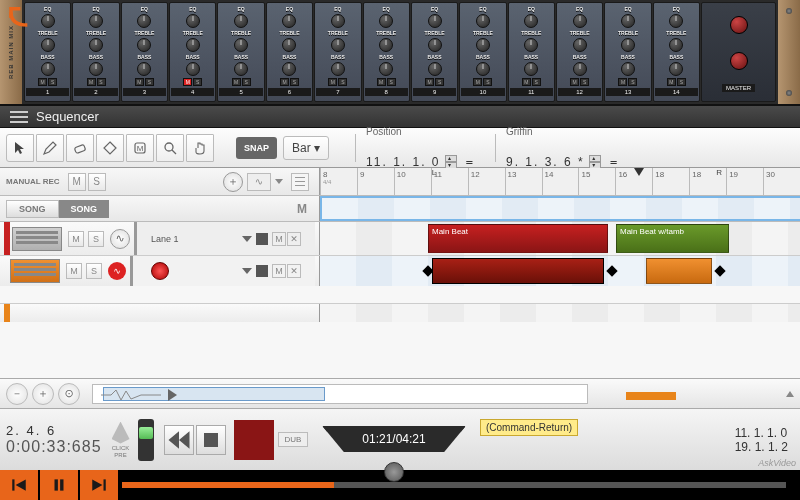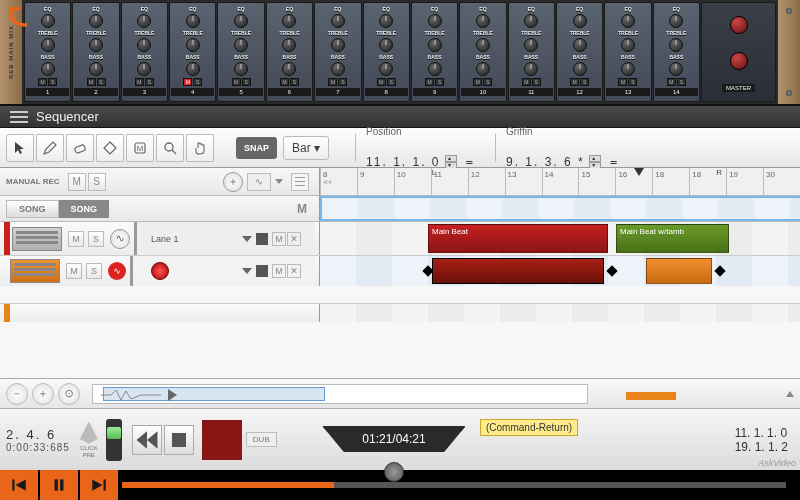--- a/index.html
+++ b/index.html
@@ -107,21 +107,21 @@
 .foot-tools{position:absolute;bottom:92px;left:0;right:0;height:30px;background:linear-gradient(#fafafa,#e5e5e5);border-top:1px solid #aaa;display:flex;align-items:center;padding:0 6px}
 .zoom-btn{width:22px;height:22px;border:1px solid #bbb;border-radius:50%;background:radial-gradient(#fff,#e0e0e0);margin-right:4px;display:flex;align-items:center;justify-content:center;font-size:11px;color:#666}
 .nav-box{flex:1;height:20px;background:#fff;border:1px solid #bbb;margin:0 8px;position:relative}
 .nav-box .region{position:absolute;top:2px;bottom:2px;background:rgba(100,150,200,.25);border:1px solid #6a9aca}
 .mini-clip{position:absolute;top:6px;height:8px}
 
 
 .transport{position:absolute;bottom:30px;left:0;right:0;height:62px;background:linear-gradient(#f5f5f5,#dcdcdc);border-top:1px solid #aaa;display:flex;align-items:center;padding:0 6px}
 .pos-disp{display:flex;flex-direction:column;font-family:monospace;color:#333;margin-right:10px}
 .pos-disp .bars{font-size:13px;letter-spacing:2px}
-.pos-disp .smpte{font-size:10px;letter-spacing:1px;color:#555}
+.pos-disp .smpte{font-size:16px;letter-spacing:1px;color:#555}
 .click-box{display:flex;flex-direction:column;align-items:center;margin-right:8px}
 .click-box .icn{width:18px;height:22px;background:#bbb;clip-path:polygon(50% 0,100% 80%,50% 100%,0 80%)}
 .click-box span{font-size:6px;color:#777;margin-top:1px}
 .fader{width:16px;height:42px;background:#333;border-radius:3px;margin-right:10px;position:relative}
 .fader::after{content:"";position:absolute;left:1px;right:1px;top:8px;height:12px;background:linear-gradient(#9e9,#5b5);border-radius:2px}
 .tempo-box{display:flex;flex-direction:column;align-items:flex-start;margin-right:8px}
 .tempo-box .tempo{font-size:18px;font-family:monospace;color:#222;font-weight:bold}
 .tempo-box .row2{display:flex;gap:6px;font-size:9px;color:#666;align-items:center}
 .tempo-box .sig{font-weight:bold;font-size:12px;color:#222}
 .trans-btns{display:flex;gap:2px;margin-right:8px}

